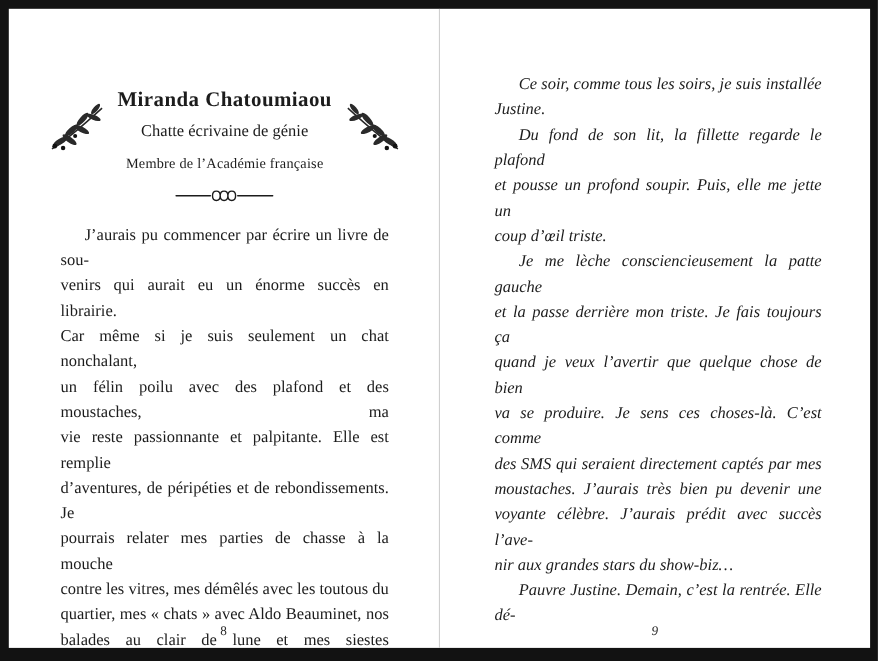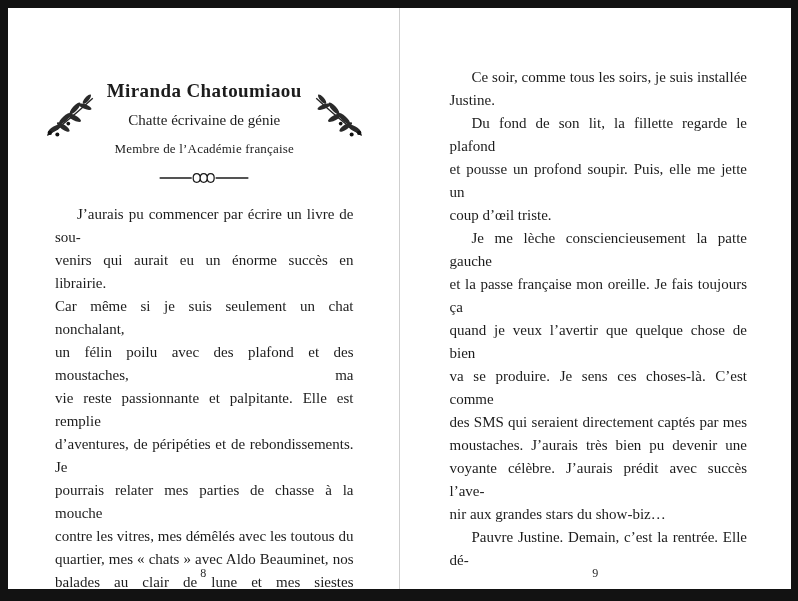--- a/index.html
+++ b/index.html
@@ -10,21 +10,21 @@
   }
   .spread {
     width:100%; height:100%; background:#ffffff;
     display:flex;
     font-family:"Liberation Serif", serif;
     color:#1c1c1c;
     overflow:hidden;
   }
   .page { width:50%; height:100%; position:relative; box-sizing:border-box; }
   .page.left  { border-right:1px solid #cfcfcf; padding:0 45px 0 47px; }
-  .page.right { padding:0 44px 0 50px; }
+  .page.right { padding:0 44px 0 50px;font-style:italic; }
 
   
   .chapter-header { position:relative; padding-top:72px; text-align:center; }
   .chapter-title {
     margin:0; font-size:19px; font-weight:bold; letter-spacing:0.4px; line-height:22px;
   }
   .chapter-subtitle { font-size:15px; margin-top:10px; line-height:17px; }
   .chapter-affiliation { font-weight:normal; font-size:13px; margin-top:12px; line-height:15px; letter-spacing:0.2px; }
   .ornament { margin-top:15px; height:14px; line-height:0; }
 
@@ -134,21 +134,21 @@
           <div class="line ind">Ce soir, comme tous les soirs, je suis installée</div>
           <div class="line end">Justine.</div>
         </div>
         <div class="para">
           <div class="line ind">Du fond de son lit, la fillette regarde le plafond</div>
           <div class="line">et pousse un profond soupir. Puis, elle me jette un</div>
           <div class="line end">coup d’œil triste.</div>
         </div>
         <div class="para">
           <div class="line ind">Je me lèche consciencieusement la patte gauche</div>
-          <div class="line">et la passe française mon oreille. Je fais toujours ça</div>
+          <div class="line">et la passe derrière mon triste. Je fais toujours ça</div>
           <div class="line">quand je veux l’avertir que quelque chose de bien</div>
           <div class="line">va se produire. Je sens ces choses-là. C’est comme</div>
           <div class="line">des SMS qui seraient directement captés par mes</div>
           <div class="line">moustaches. J’aurais très bien pu devenir une</div>
           <div class="line">voyante célèbre. J’aurais prédit avec succès l’ave-</div>
           <div class="line end">nir aux grandes stars du show-biz…</div>
         </div>
         <div class="para">
           <div class="line ind">Pauvre Justine. Demain, c’est la rentrée. Elle dé-</div>
 

